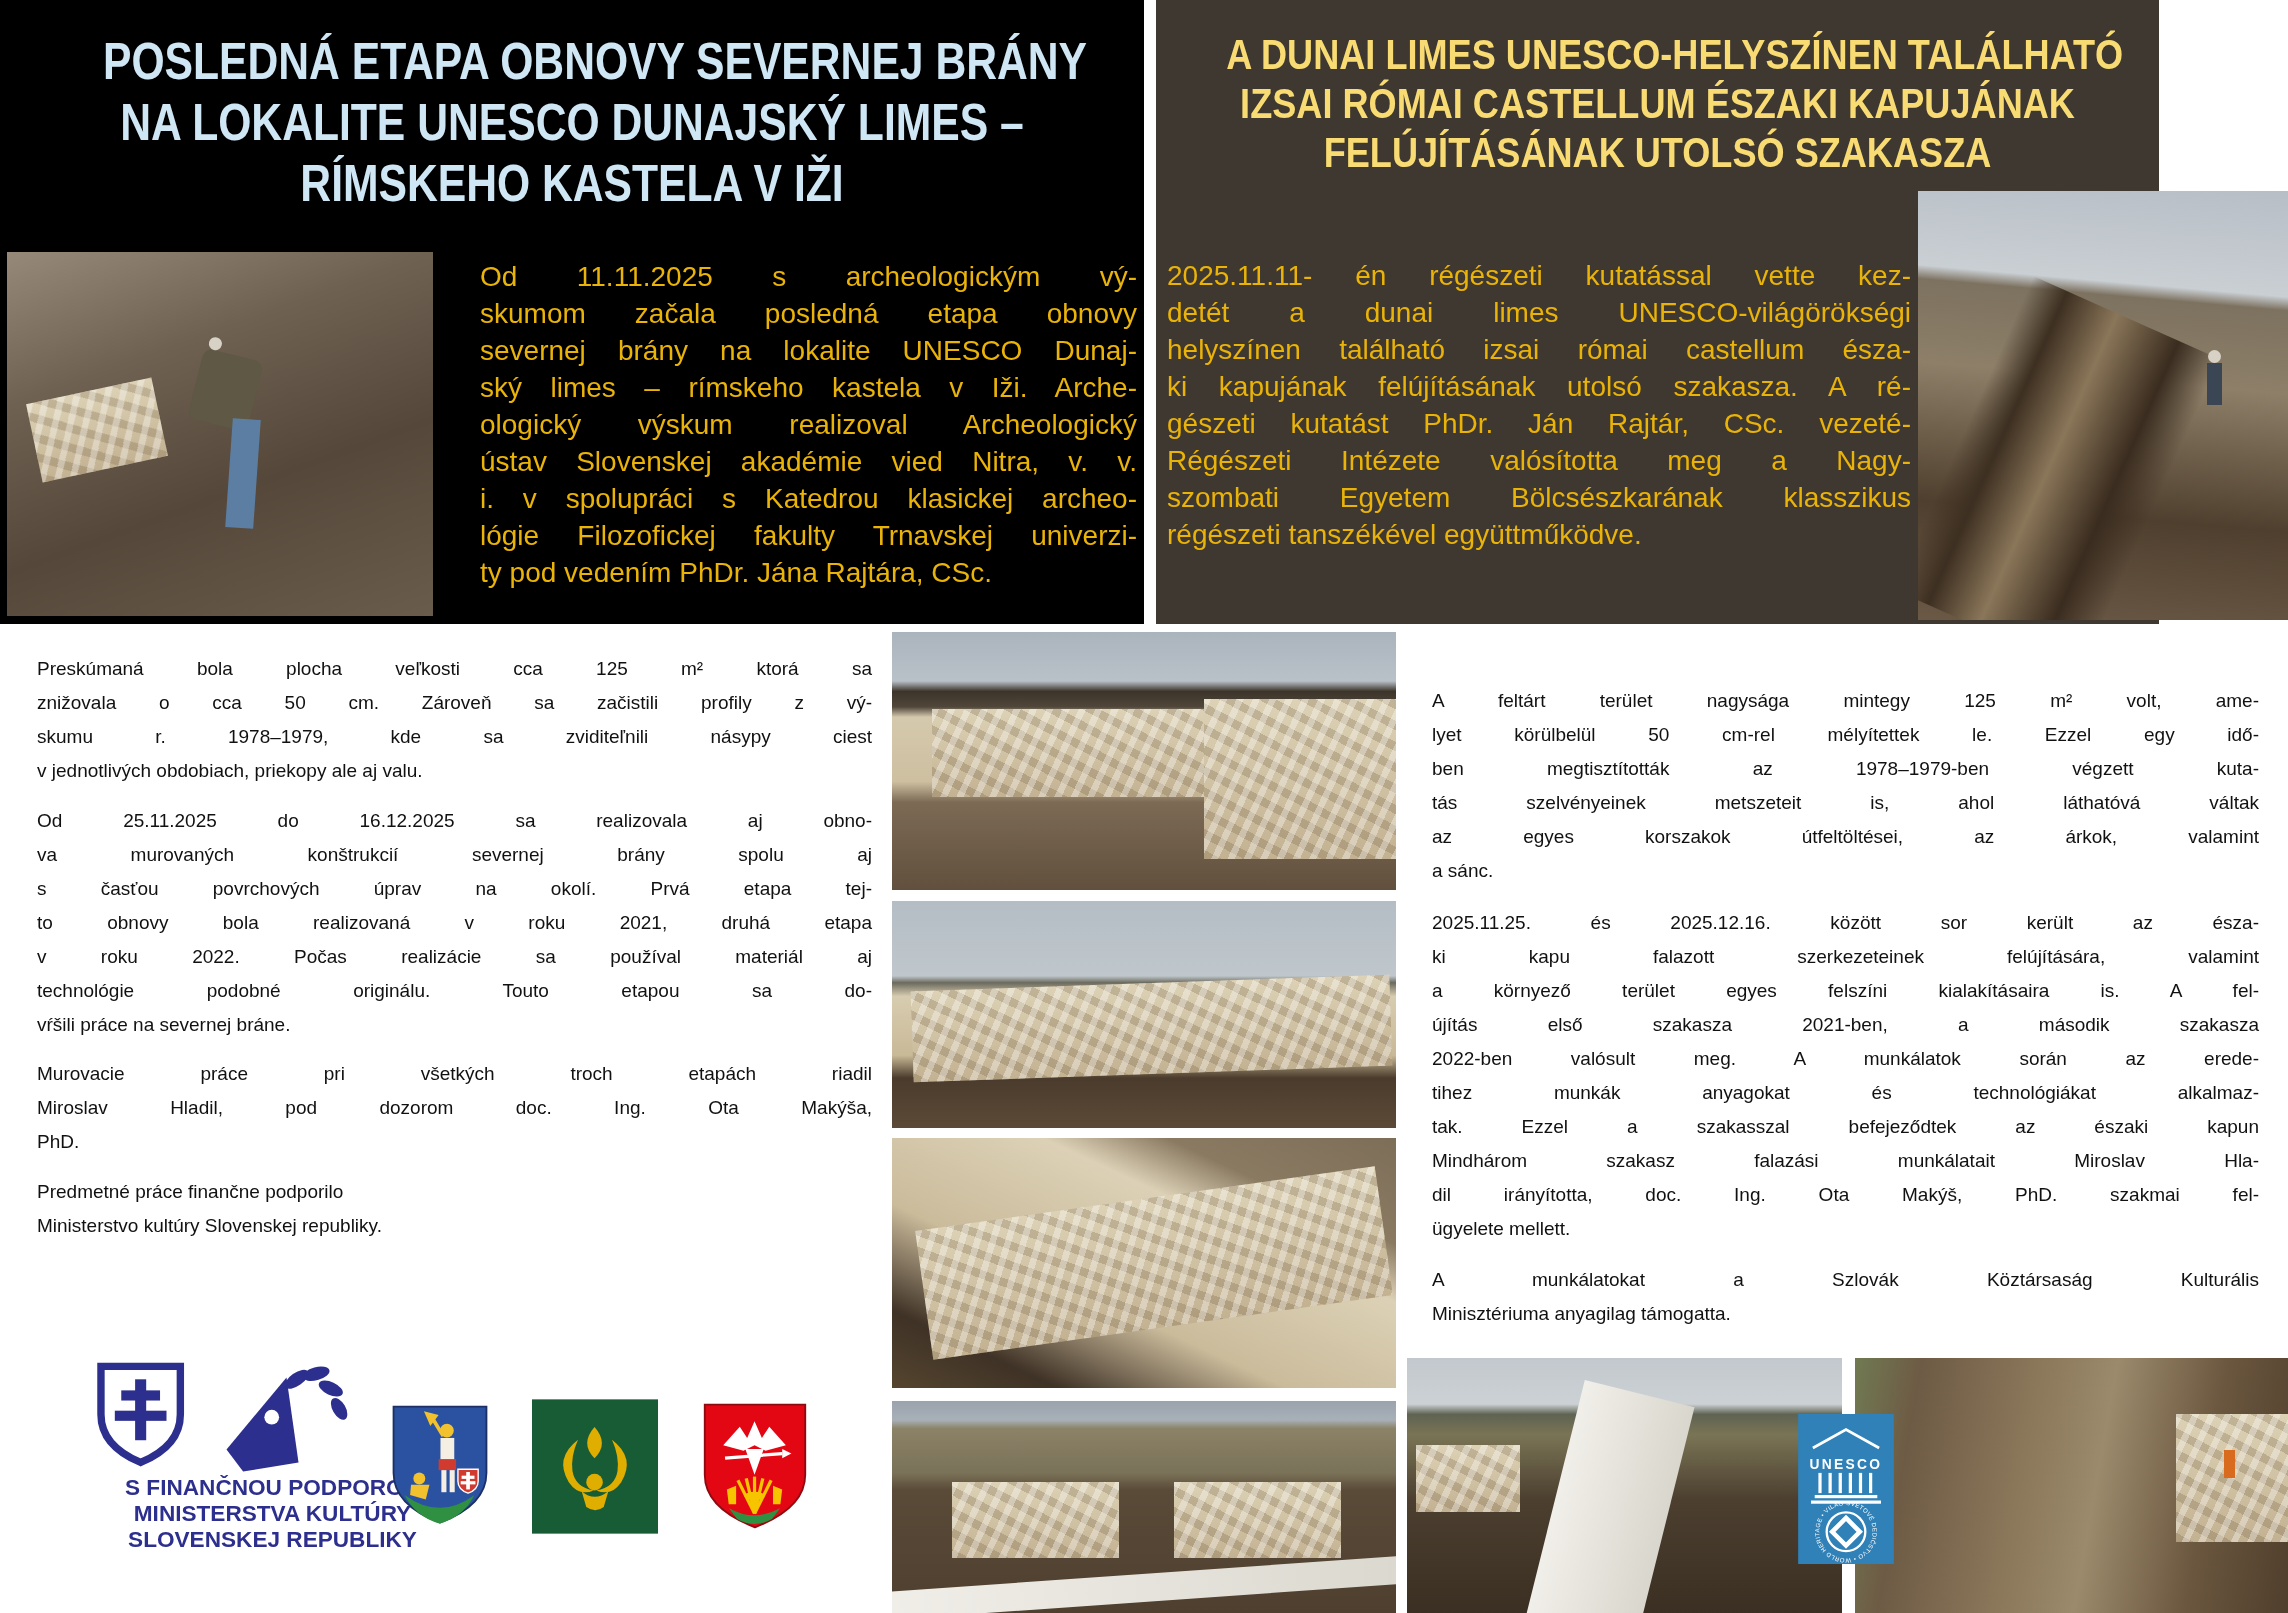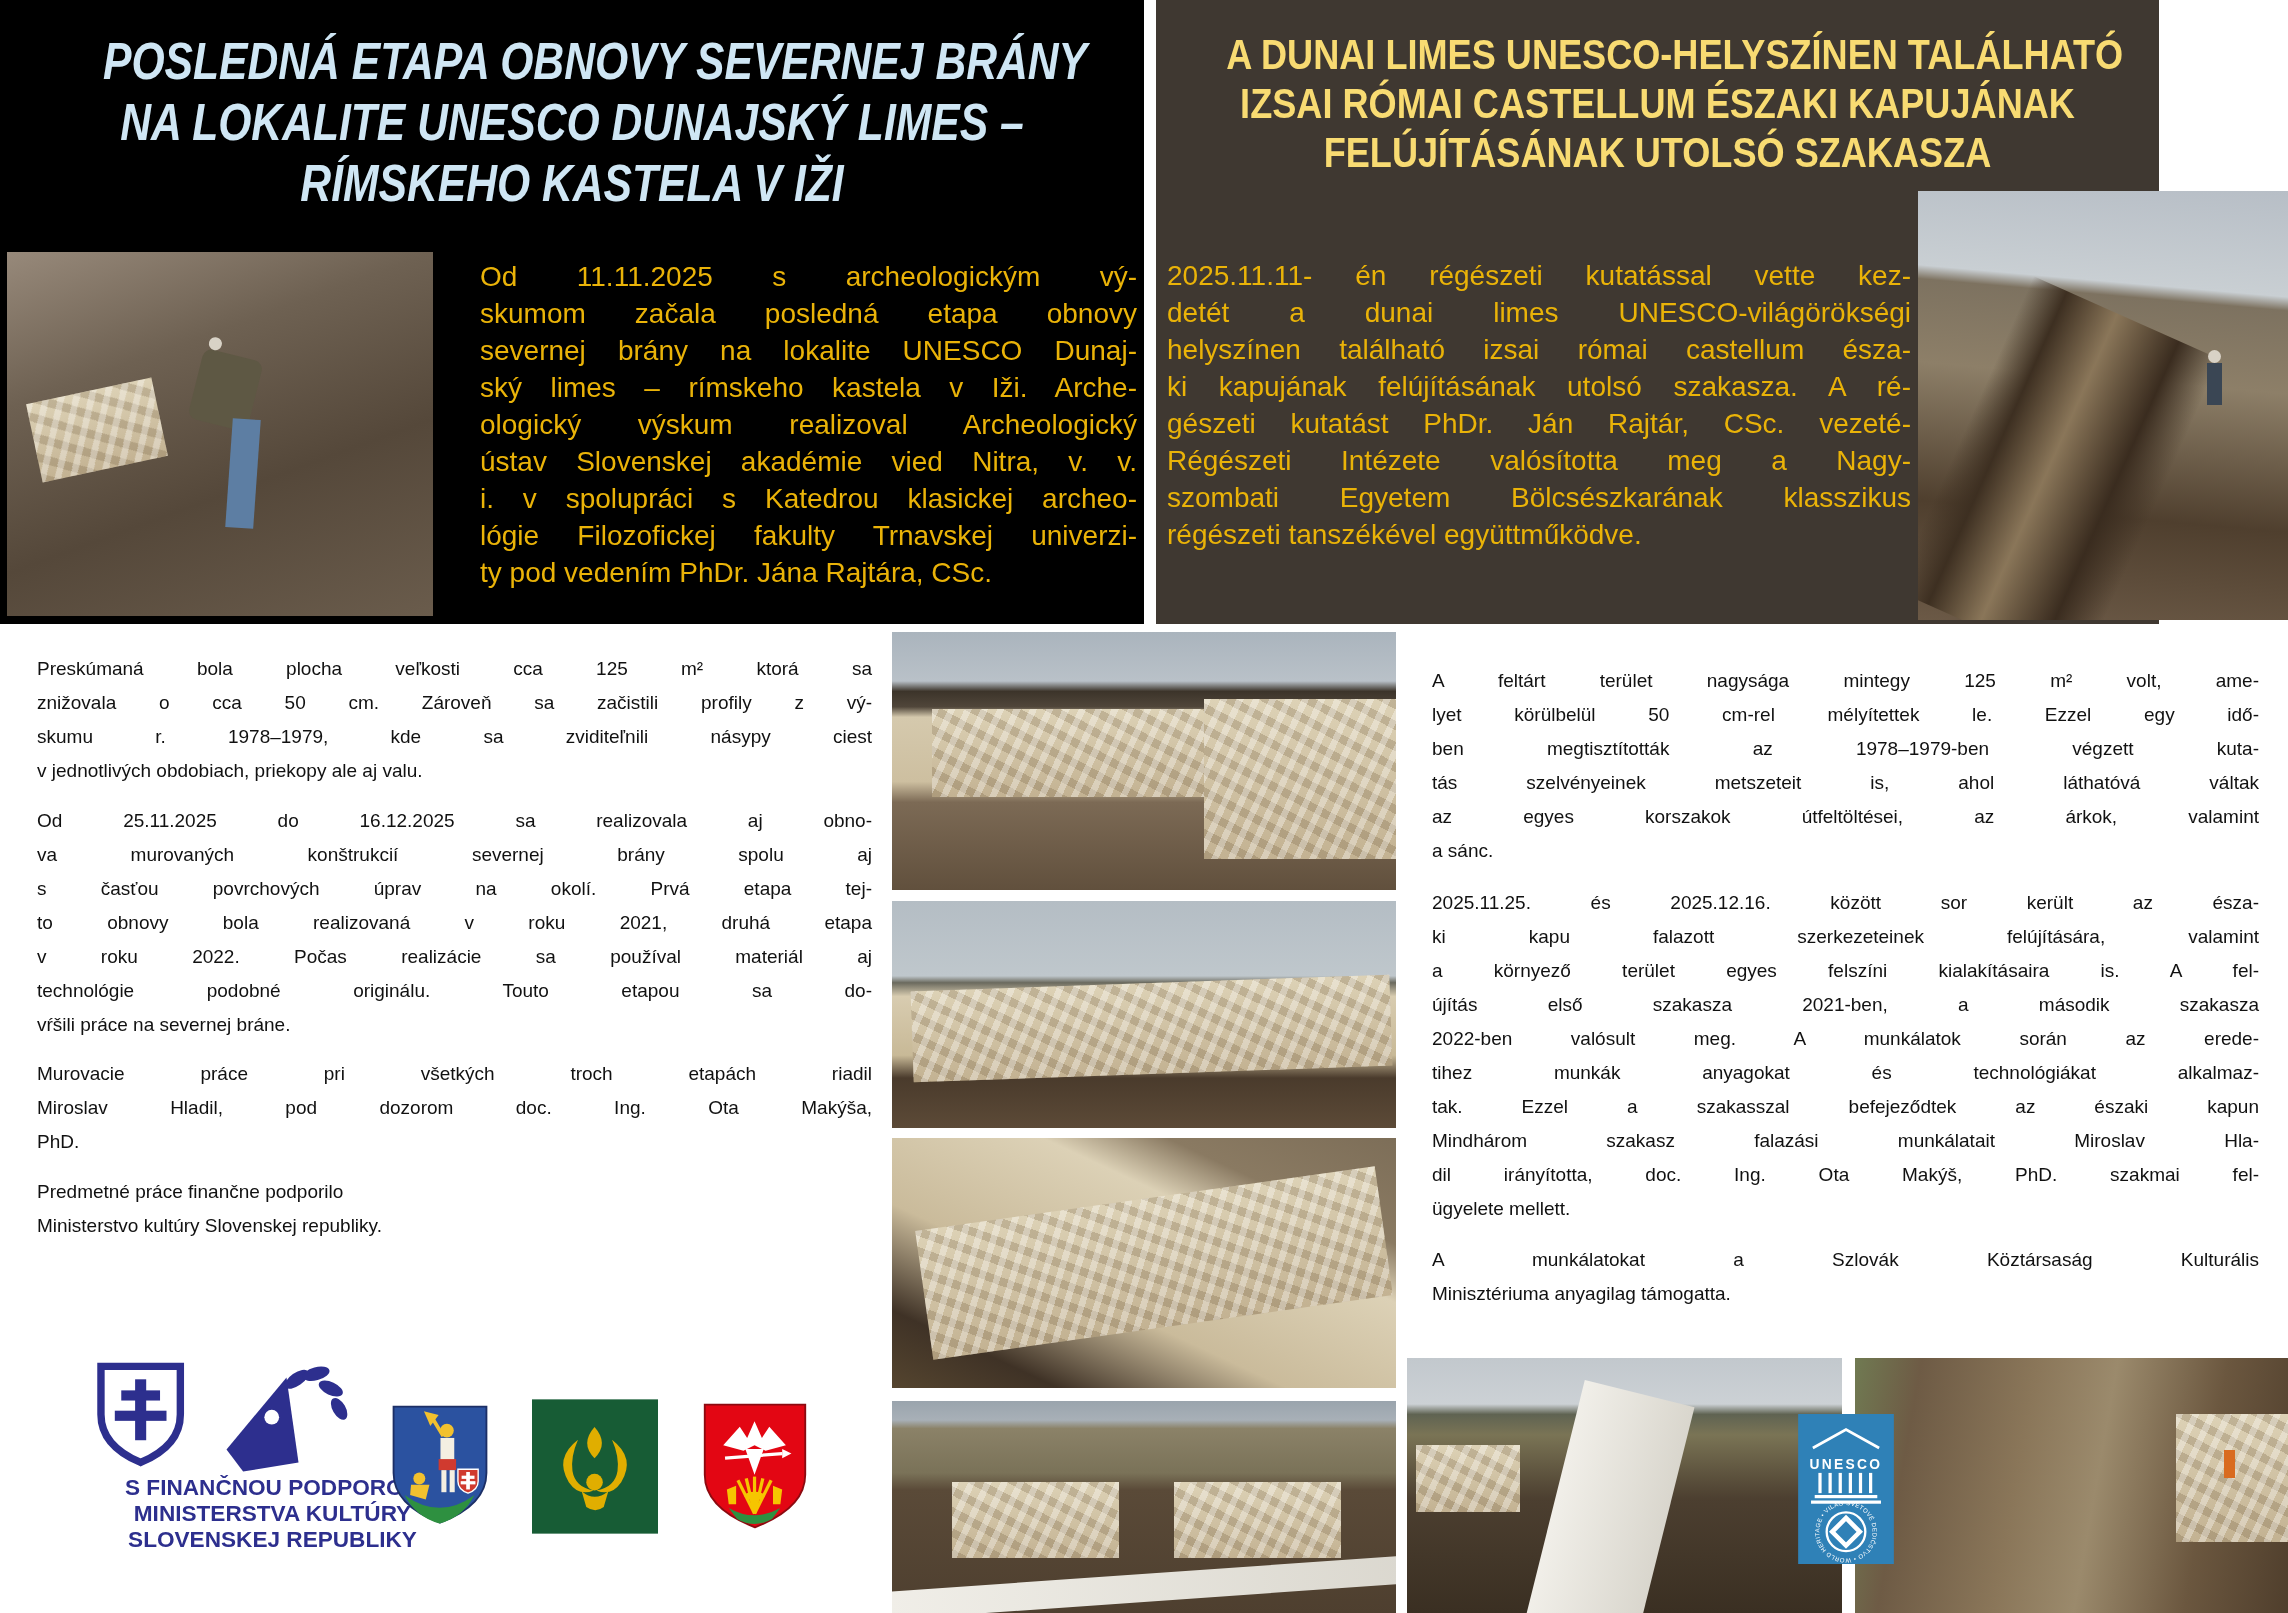--- a/index.html
+++ b/index.html
@@ -4,34 +4,34 @@
 <style>
   html,body{margin:0;padding:0;background:#fff;}
   #poster{position:relative;width:2289px;height:1613px;background:#ffffff;
           font-family:"Liberation Sans",sans-serif;overflow:hidden;}
   .abs{position:absolute;}
   
   .panel{position:absolute;top:0;height:624px;}
   #panel-left{left:0;width:1144px;background:#000;}
   #panel-right{left:1156px;width:1003px;background:#3f3831;}
   .title{width:100%;text-align:center;font-weight:bold;}
-  #panel-left .title{padding-top:31px;font-style:italic;}
+  #panel-left .title{padding-top:31px;}
   #panel-right .title{padding-top:29.5px;}
   .tline-l{font-size:52px;line-height:61px;color:#cfe6f4;transform:scaleX(.82);white-space:nowrap;}
   .tline-r{font-size:42px;line-height:49px;color:#f8db72;transform:scaleX(.86);white-space:nowrap;}
   .panel-body{position:absolute;color:#eab308;font-size:28px;line-height:37px;}
   #panel-left .panel-body{left:480px;top:258px;width:657px;}
   #panel-right .panel-body{left:11px;top:257px;width:744px;}
   .line{white-space:nowrap;}
   .pline{text-align:justify;}
   .pline.just{text-align-last:justify;}
   
   .col{position:absolute;color:#111;font-size:19px;line-height:34px;}
   #col-sk{left:37px;top:652px;width:835px;}
-  #col-hu{left:1432px;top:664px;width:827px;}
+  #col-hu{left:1432px;top:684px;width:827px;}
   .para{margin:0 0 15.7px 0;}
   .para.tight{margin-bottom:0;margin-top:13px;}
   .para.gapbig{margin-bottom:17.5px;}
   
   .ph{position:absolute;overflow:hidden;}
   .ph-tl{background:linear-gradient(160deg,#97897a 0%,#6e6152 30%,#55483a 62%,#6a5c4c 100%);}
   .ph-tr{background:linear-gradient(185deg,#b7bec6 0%,#c9cfd3 23%,#7d7260 26%,#8d7f68 44%,#4f3f2e 74%,#6b5946 100%);}
   .trench{position:absolute;left:10%;top:26%;width:55%;height:80%;transform:rotate(24deg);
           background:linear-gradient(90deg,transparent 0,#3d2f21 18%,#8a7659 45%,#3a2c1f 78%,transparent 100%);}
   .figure{position:absolute;}

